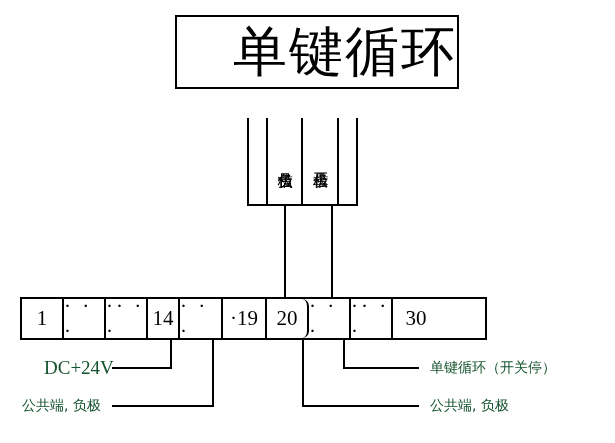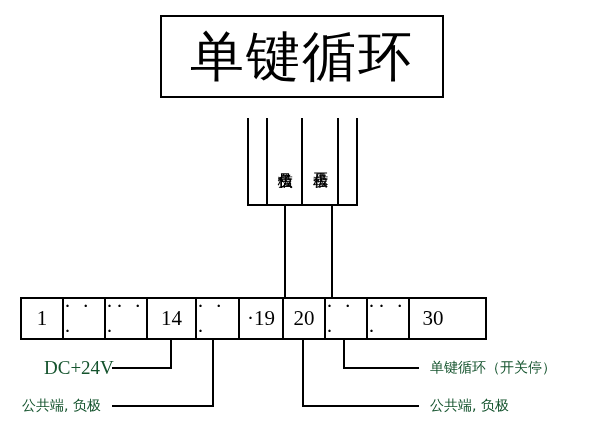--- a/index.html
+++ b/index.html
@@ -118,21 +118,21 @@
   .annot.serif {
     font-family: "Liberation Serif", "DejaVu Serif", serif;
     font-size: 19px;
   }
 </style>
 </head>
 <body>
 
 <div id="canvas">
 
-  <div class="box" id="device-box" style="left:160px; top:15px; width:284px; height:83px;">
+  <div class="box" id="device-box" style="left:175px; top:15px; width:284px; height:74px;justify-content:flex-end;">
     <span id="device-title">单键循环</span>
   </div>
 
   <div class="box" id="signal-block" style="left:247px; top:118px; width:111px; height:88px; border-top:none;">
     <div class="signal-cell">
       <span class="signal-label">信号负极</span>
     </div>
     <div class="signal-cell">
       <span class="signal-label">信号正极</span>
     </div>
@@ -143,27 +143,27 @@
 
   <div class="box" id="terminal-strip" style="left:20px; top:297px; width:467px; height:43px;">
 
     <div class="terminal-cell" style="width:42px;">1</div>
 
     <div class="terminal-cell dots" style="width:42px;">·  ·  ·</div>
 
     <div class="terminal-cell dots" style="width:42px;">··  ·  ·</div>
 
 
-    <div class="terminal-cell" style="width:49px;">14</div>
+    <div class="terminal-cell" style="width:32px;">14</div>
 
     <div class="terminal-cell dots" style="width:43px;">·  ·  ·</div>
 
     <div class="terminal-cell" style="width:44px;">·19</div>
 
-    <div class="terminal-cell" style="width:42px;">20</div>
+    <div class="terminal-cell" style="width:42px;border-radius:7px;">20</div>
 
     <div class="terminal-cell dots" style="width:42px;">·  ·  ·</div>
 
     <div class="terminal-cell dots" style="width:42px;">··  ·  ·</div>
 
     <div class="terminal-cell" style="width:46px;">30</div>
   </div>
 
   <div class="vline" style="left:170px; top:340px; height:29px;"></div>
   <div class="hline" style="left:112px; top:367px; width:60px;"></div>

